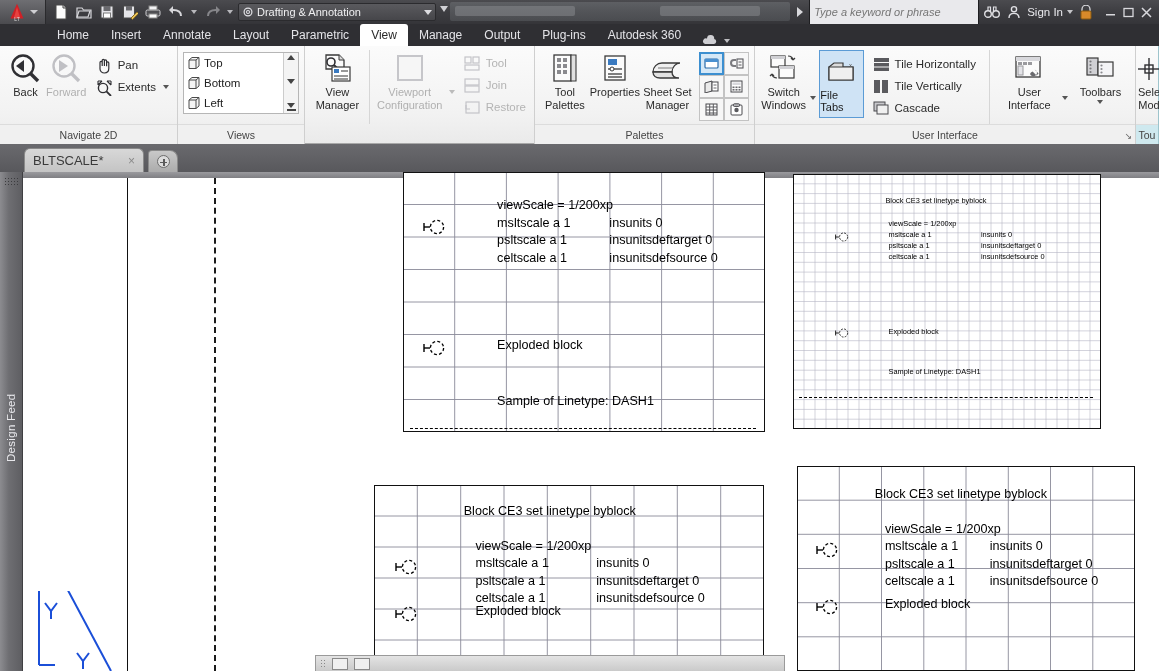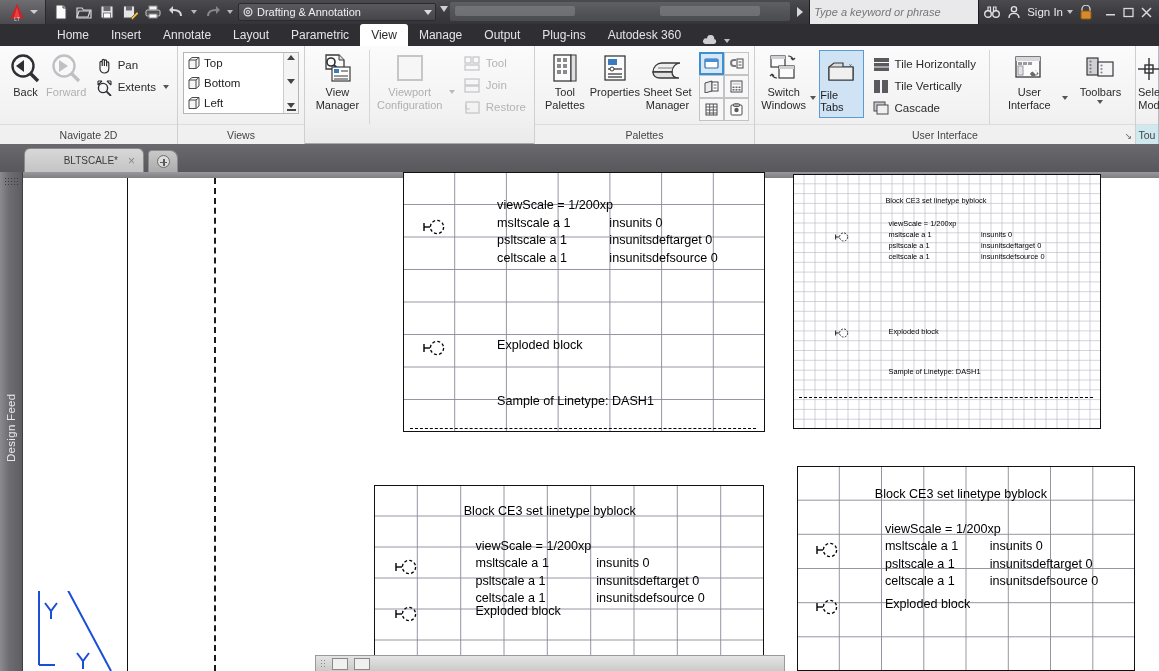--- a/index.html
+++ b/index.html
@@ -169,21 +169,21 @@
     position: absolute; left: 0; top: 144px; width: 1159px; height: 28px;
     background: linear-gradient(to bottom,#6a6a6e,#58585c);
     display:flex; align-items:flex-end;
   }
   .filetab {
     margin-left: 24px; height: 24px; min-width: 120px;
     background: linear-gradient(to bottom,#d8d8d8,#c4c4c4);
     border-radius: 6px 6px 0 0; border:1px solid #8a8a8a; border-bottom:none;
     display:flex; align-items:center; padding: 0 8px; cursor:pointer;
   }
-  .filetab .nm { font-size: 10px; color:#3a3a3a; flex:1;text-align:right; }
+  .filetab .nm { font-size: 13px; color:#3a3a3a; flex:1; }
   .filetab .x { font-size: 12px; color:#8a8a8a; margin-left:10px; cursor:pointer; }
   .newtab {
     margin-left: 4px; width: 30px; height: 22px;
     background: linear-gradient(to bottom,#c9c9c9,#ababab);
     border:1px solid #8a8a8a; border-bottom:none; border-radius: 4px 8px 0 0;
     display:flex; align-items:center; justify-content:center; cursor:pointer;
   }
   .plus-circle { width:13px;height:13px;border:1px solid #6c6c6c;border-radius:50%;
     background:#dcdcdc; position:relative;}
   .plus-circle::before,.plus-circle::after{content:"";position:absolute;background:#5a5a5a;}

